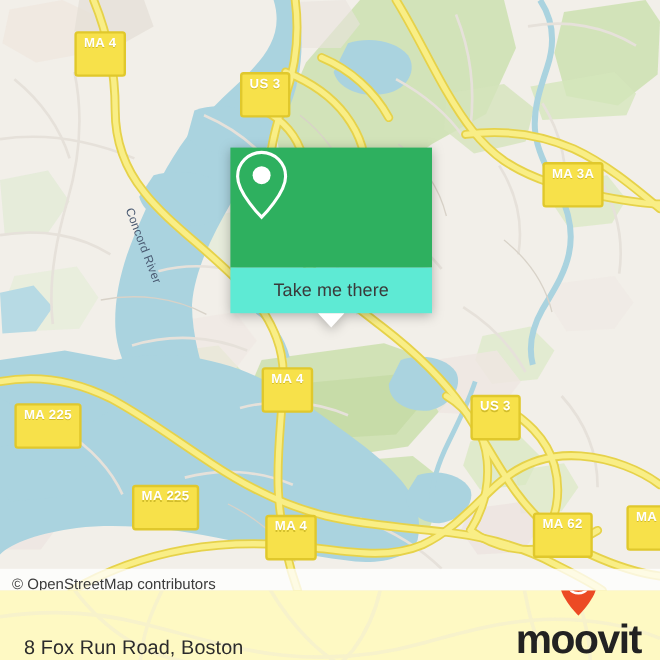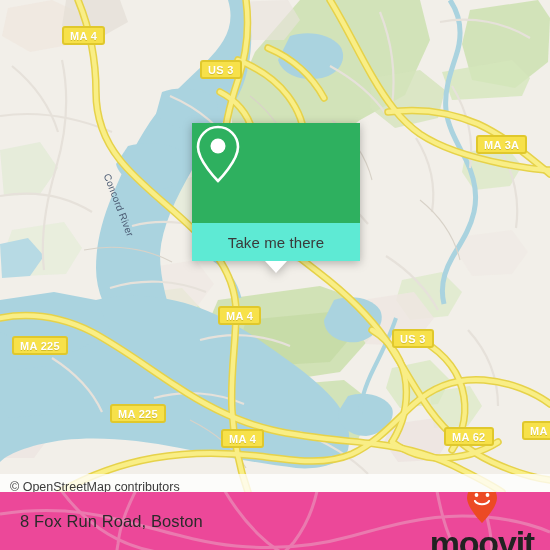--- a/index.html
+++ b/index.html
@@ -29,21 +29,21 @@
   .shield {
     position: absolute;
     background: #f7e14a;
     border: 2px solid #e0c82c;
     border-radius: 3px;
     color: #ffffff;
     font-size: 11px;
     font-weight: bold;
     letter-spacing: .3px;
     line-height: 1;
-    padding: 3px 6px 1px 6px;
+    padding: 3px 6px 20px 6px;
     white-space: nowrap;
     text-shadow: 0 1px 0 rgba(180,160,20,.55);
     box-sizing: border-box;
   }
 
   
   .river-label {
     position: absolute;
     font-size: 10px;
     color: #4a5a72;
@@ -107,23 +107,23 @@
   #attribution span {
     font-size: 12.5px;
     color: #3b3b3b;
   }
 
   
   #footer {
     position: absolute;
     left: 0; top: 492px;
     width: 550px; height: 58px;
-    background: #ec4899;
-    display: flex;
-    align-items: center;
+    background: #fef9c3;
+    display: flex;
+    align-items: flex-end;
     justify-content: space-between;
     box-sizing: border-box;
     padding: 0 16px 0 20px;
     overflow: hidden;
   }
   #footer-ghost {
     position: absolute;
     left: 0; top: 0; width: 550px; height: 58px;
     opacity: .32;
     pointer-events: none;
@@ -307,21 +307,21 @@
         <path d="M268,48 C292,58 312,76 324,98"></path>
         <path d="M220,92 C236,100 248,114 252,130 C256,148 250,164 238,176"></path>
       </g>
 
     </svg>
 
     <div class="river-label" style="left:112px; top:172px; transform: rotate(69deg); transform-origin: left top;">Concord River</div>
 
     <div class="shield" style="left:62px;  top:26px;">MA 4</div>
     <div class="shield" style="left:200px; top:60px;">US 3</div>
-    <div class="shield" style="left:452px; top:135px;margin-left:24px;">MA 3A</div>
+    <div class="shield" style="left:452px; top:135px;">MA 3A</div>
     <div class="shield" style="left:218px; top:306px;">MA 4</div>
     <div class="shield" style="left:12px;  top:336px;">MA 225</div>
     <div class="shield" style="left:392px; top:329px;">US 3</div>
     <div class="shield" style="left:110px; top:404px;">MA 225</div>
     <div class="shield" style="left:221px; top:429px;">MA 4</div>
     <div class="shield" style="left:444px; top:427px;">MA 62</div>
     <div class="shield" style="left:522px; top:421px;">MA 6</div>
 
     <div id="callout">
       <div id="callout-top">

